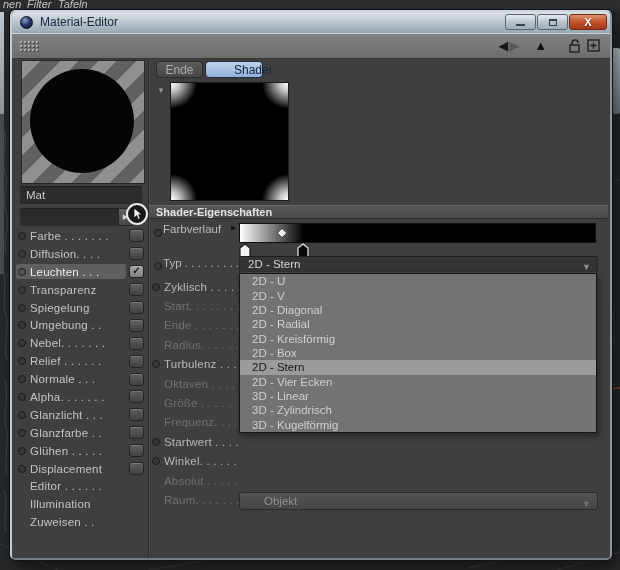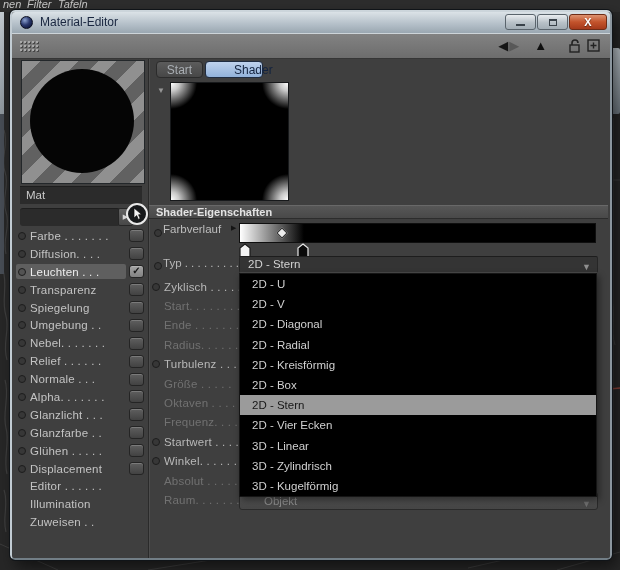--- a/index.html
+++ b/index.html
@@ -122,22 +122,22 @@
   .prop-row{display:flex;align-items:center;height:19.4px;overflow:hidden;}
   .prop-row .circle{margin-right:4px;}
   .prop-row.nocircle{padding-left:12px;}
   .prop-label{font-size:11.5px;white-space:nowrap;letter-spacing:.2px;}
   .prop-row.on .prop-label{color:#b8b8b8;}
   .prop-row.off .prop-label{color:#717171;}
   .raum-field{position:absolute;left:227px;top:433px;width:359px;height:18px;box-sizing:border-box;z-index:1;
               background:linear-gradient(180deg,#535353,#464646);border:1px solid #2a2a2a;border-radius:3px;
               color:#8f8f8f;font-size:11.5px;line-height:16px;padding-left:24px;}
   .raum-caret{color:#707070;}
-  .popup{position:absolute;left:227px;top:214px;width:358px;height:224px;z-index:5;box-sizing:border-box;
-         background:#000000;border:1px solid #151515;box-shadow:2px 3px 7px rgba(0,0,0,.45);
+  .popup{position:absolute;left:227px;top:214px;width:358px;height:160px;z-index:5;box-sizing:border-box;
+         background:#737373;border:1px solid #151515;box-shadow:2px 3px 7px rgba(0,0,0,.45);
          display:flex;flex-direction:column;}
   .popup-item{flex:1;display:flex;align-items:center;padding-left:12px;
               font-size:11.5px;color:#d0d0d0;white-space:nowrap;}
   .popup-item.selected{background:#9b9b9b;color:#161616;}
 </style>
 </head>
 <body>
 
 <div id="stage">
 
@@ -328,21 +328,21 @@
               <span class="ch-label">Illumination</span>
             </div>
           </div>
           <div class="ch-row">
             <div class="row-main plain">
               <span class="ch-label">Zuweisen . .</span>
             </div>
           </div>
         </div>
 
-      <div class="tab basis">Start</div>
+      <div class="tab basis">Ende</div>
       <div class="tab shader">Shader</div>
       <div class="expander">▼</div>
       <div class="shader-preview"></div>
       <div class="section-header">Shader-Eigenschaften</div>
 
       <span class="prop-circle fv-circle"></span>
       <div class="fv-label">Farbverlauf</div>
       <div class="fv-expander">▶</div>
       <div class="grad-wrap">
         <div class="grad-bar" id="grad-bar" style="background: linear-gradient(90deg, rgb(255, 255, 255) 0%, rgb(0, 0, 0) 18%);"></div>
@@ -376,24 +376,24 @@
             <span class="prop-label">Ende . . . . . . .</span>
           </div>
           <div class="prop-row off nocircle">
             <span class="prop-label">Radius. . . . . .</span>
           </div>
           <div class="prop-row on">
             <span class="circle"></span>
             <span class="prop-label">Turbulenz . . .</span>
           </div>
           <div class="prop-row off nocircle">
+            <span class="prop-label">Oktaven  . . . .</span>
+          </div>
+          <div class="prop-row off nocircle">
             <span class="prop-label">Größe  . . . . .</span>
-          </div>
-          <div class="prop-row off nocircle">
-            <span class="prop-label">Oktaven  . . . .</span>
           </div>
           <div class="prop-row off nocircle">
             <span class="prop-label">Frequenz. . . .</span>
           </div>
           <div class="prop-row on">
             <span class="circle"></span>
             <span class="prop-label">Startwert . . . .</span>
           </div>
           <div class="prop-row on">
             <span class="circle"></span>

